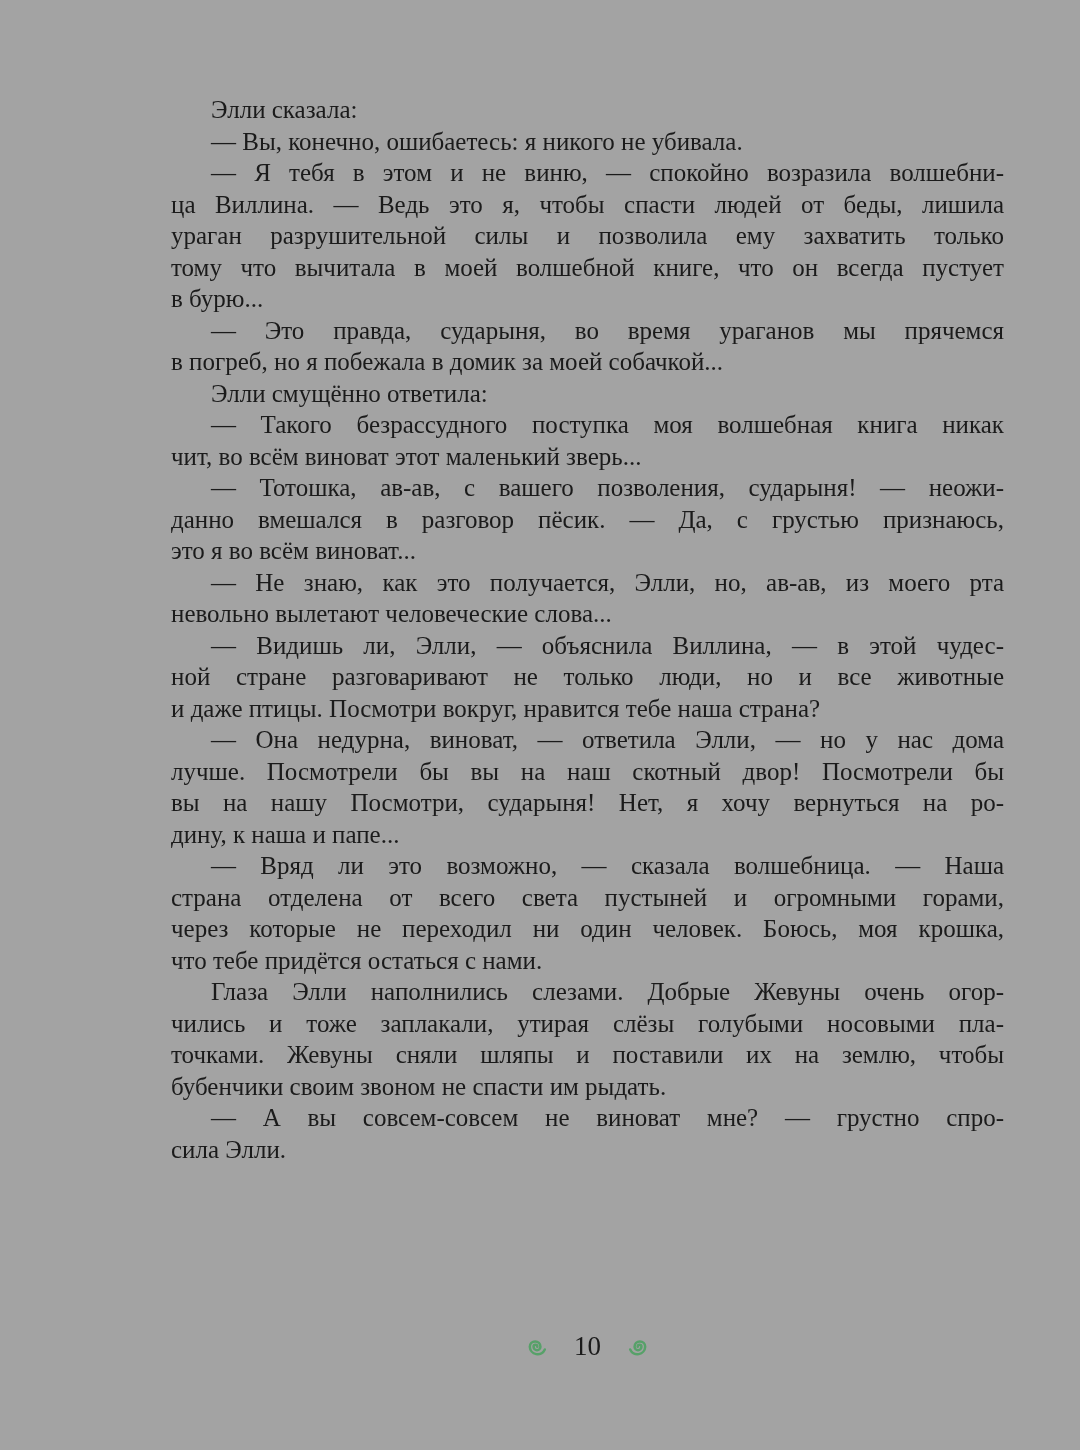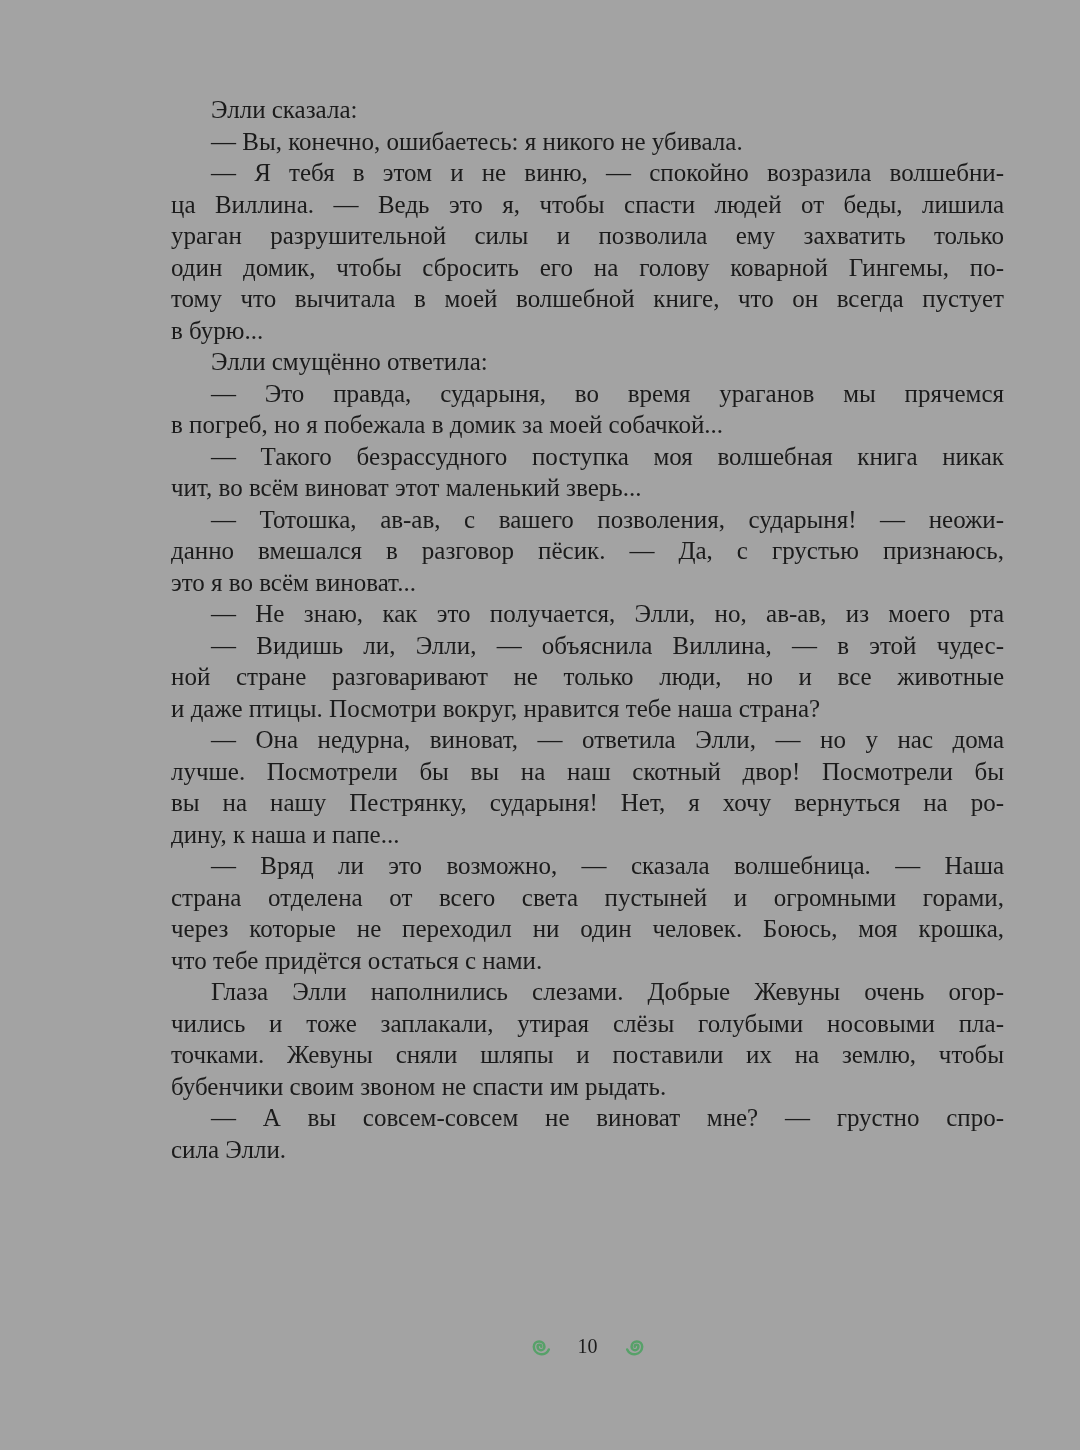--- a/index.html
+++ b/index.html
@@ -38,21 +38,21 @@
     left: 171px;
     top: 1332px;
     width: 833px;
     height: 30px;
     display: flex;
     justify-content: center;
     align-items: center;
     gap: 27px;
   }
   .page-number {
-    font-size: 20px;
+    font-size: 27px;
     color: #1b1b1b;
     line-height: 1;
     padding-bottom: 2px;
   }
   .ornament {
     width: 20px;
     height: 20px;
     display: block;
   }
   .ornament.mirrored { transform: scaleX(-1); }
@@ -66,52 +66,52 @@
       <div class="paragraph">
         <div class="line first last">Элли сказала:</div>
       </div>
       <div class="paragraph">
         <div class="line first last">— Вы, конечно, ошибаетесь: я никого не убивала.</div>
       </div>
       <div class="paragraph">
         <div class="line first">— Я тебя в этом и не виню, — спокойно возразила волшебни-</div>
         <div class="line">ца Виллина. — Ведь это я, чтобы спасти людей от беды, лишила</div>
         <div class="line">ураган разрушительной силы и позволила ему захватить только</div>
-        <div class="line">один домик, чтобы сбросить его на голову коварной Гингемы, по-</div>
         <div class="line">тому что вычитала в моей волшебной книге, что он всегда пустует</div>
         <div class="line last">в бурю...</div>
       </div>
       <div class="paragraph">
-        <div class="line first last">Элли смущённо ответила:</div>
+        <div class="line first">— Это правда, сударыня, во время ураганов мы прячемся</div>
+        <div class="line last">в погреб, но я побежала в домик за моей собачкой...</div>
       </div>
       <div class="paragraph">
-        <div class="line first">— Это правда, сударыня, во время ураганов мы прячемся</div>
-        <div class="line last">в погреб, но я побежала в домик за моей собачкой...</div>
+        <div class="line first last">Элли смущённо ответила:</div>
       </div>
       <div class="paragraph">
         <div class="line first">— Такого безрассудного поступка моя волшебная книга никак</div>
         <div class="line last">чит, во всём виноват этот маленький зверь...</div>
       </div>
       <div class="paragraph">
         <div class="line first">— Тотошка, ав-ав, с вашего позволения, сударыня! — неожи-</div>
         <div class="line">данно вмешался в разговор пёсик. — Да, с грустью признаюсь,</div>
         <div class="line last">это я во всём виноват...</div>
       </div>
       <div class="paragraph">
         <div class="line first">— Не знаю, как это получается, Элли, но, ав-ав, из моего рта</div>
+        <div class="line last">невольно вылетают человеческие слова...</div>
       </div>
       <div class="paragraph">
         <div class="line first">— Видишь ли, Элли, — объяснила Виллина, — в этой чудес-</div>
         <div class="line">ной стране разговаривают не только люди, но и все животные</div>
         <div class="line last">и даже птицы. Посмотри вокруг, нравится тебе наша страна?</div>
       </div>
       <div class="paragraph">
         <div class="line first">— Она недурна, виноват, — ответила Элли, — но у нас дома</div>
         <div class="line">лучше. Посмотрели бы вы на наш скотный двор! Посмотрели бы</div>
-        <div class="line">вы на нашу Пестрянку, сударыня! Нет, я хочу вернуться на ро-</div>
+        <div class="line">вы на нашу Посмотри, сударыня! Нет, я хочу вернуться на ро-</div>
         <div class="line last">дину, к наша и папе...</div>
       </div>
       <div class="paragraph">
         <div class="line first">— Вряд ли это возможно, — сказала волшебница. — Наша</div>
         <div class="line">страна отделена от всего света пустыней и огромными горами,</div>
         <div class="line">через которые не переходил ни один человек. Боюсь, моя крошка,</div>
         <div class="line last">что тебе придётся остаться с нами.</div>
       </div>
       <div class="paragraph">
         <div class="line first">Глаза Элли наполнились слезами. Добрые Жевуны очень огор-</div>

